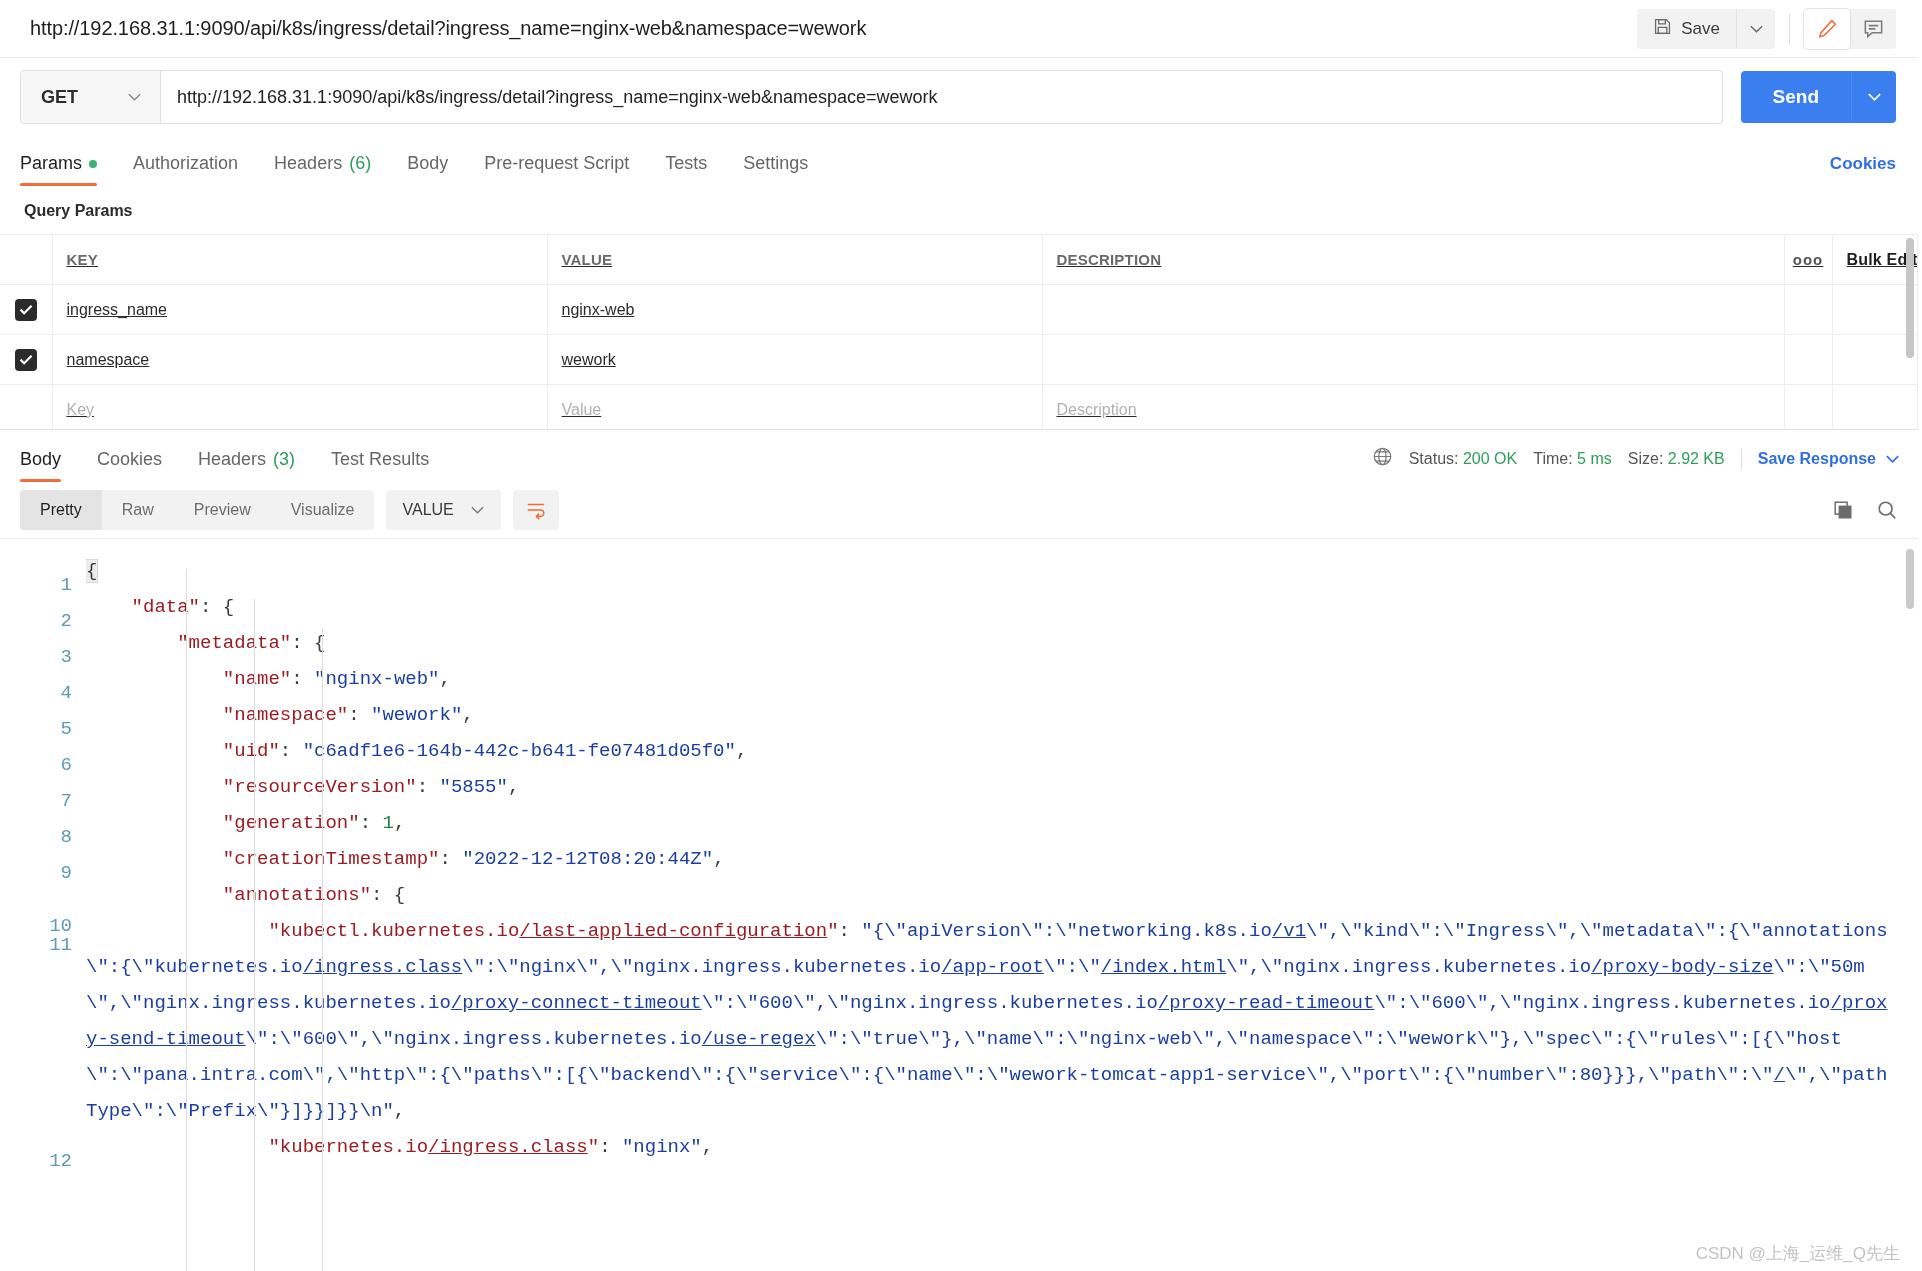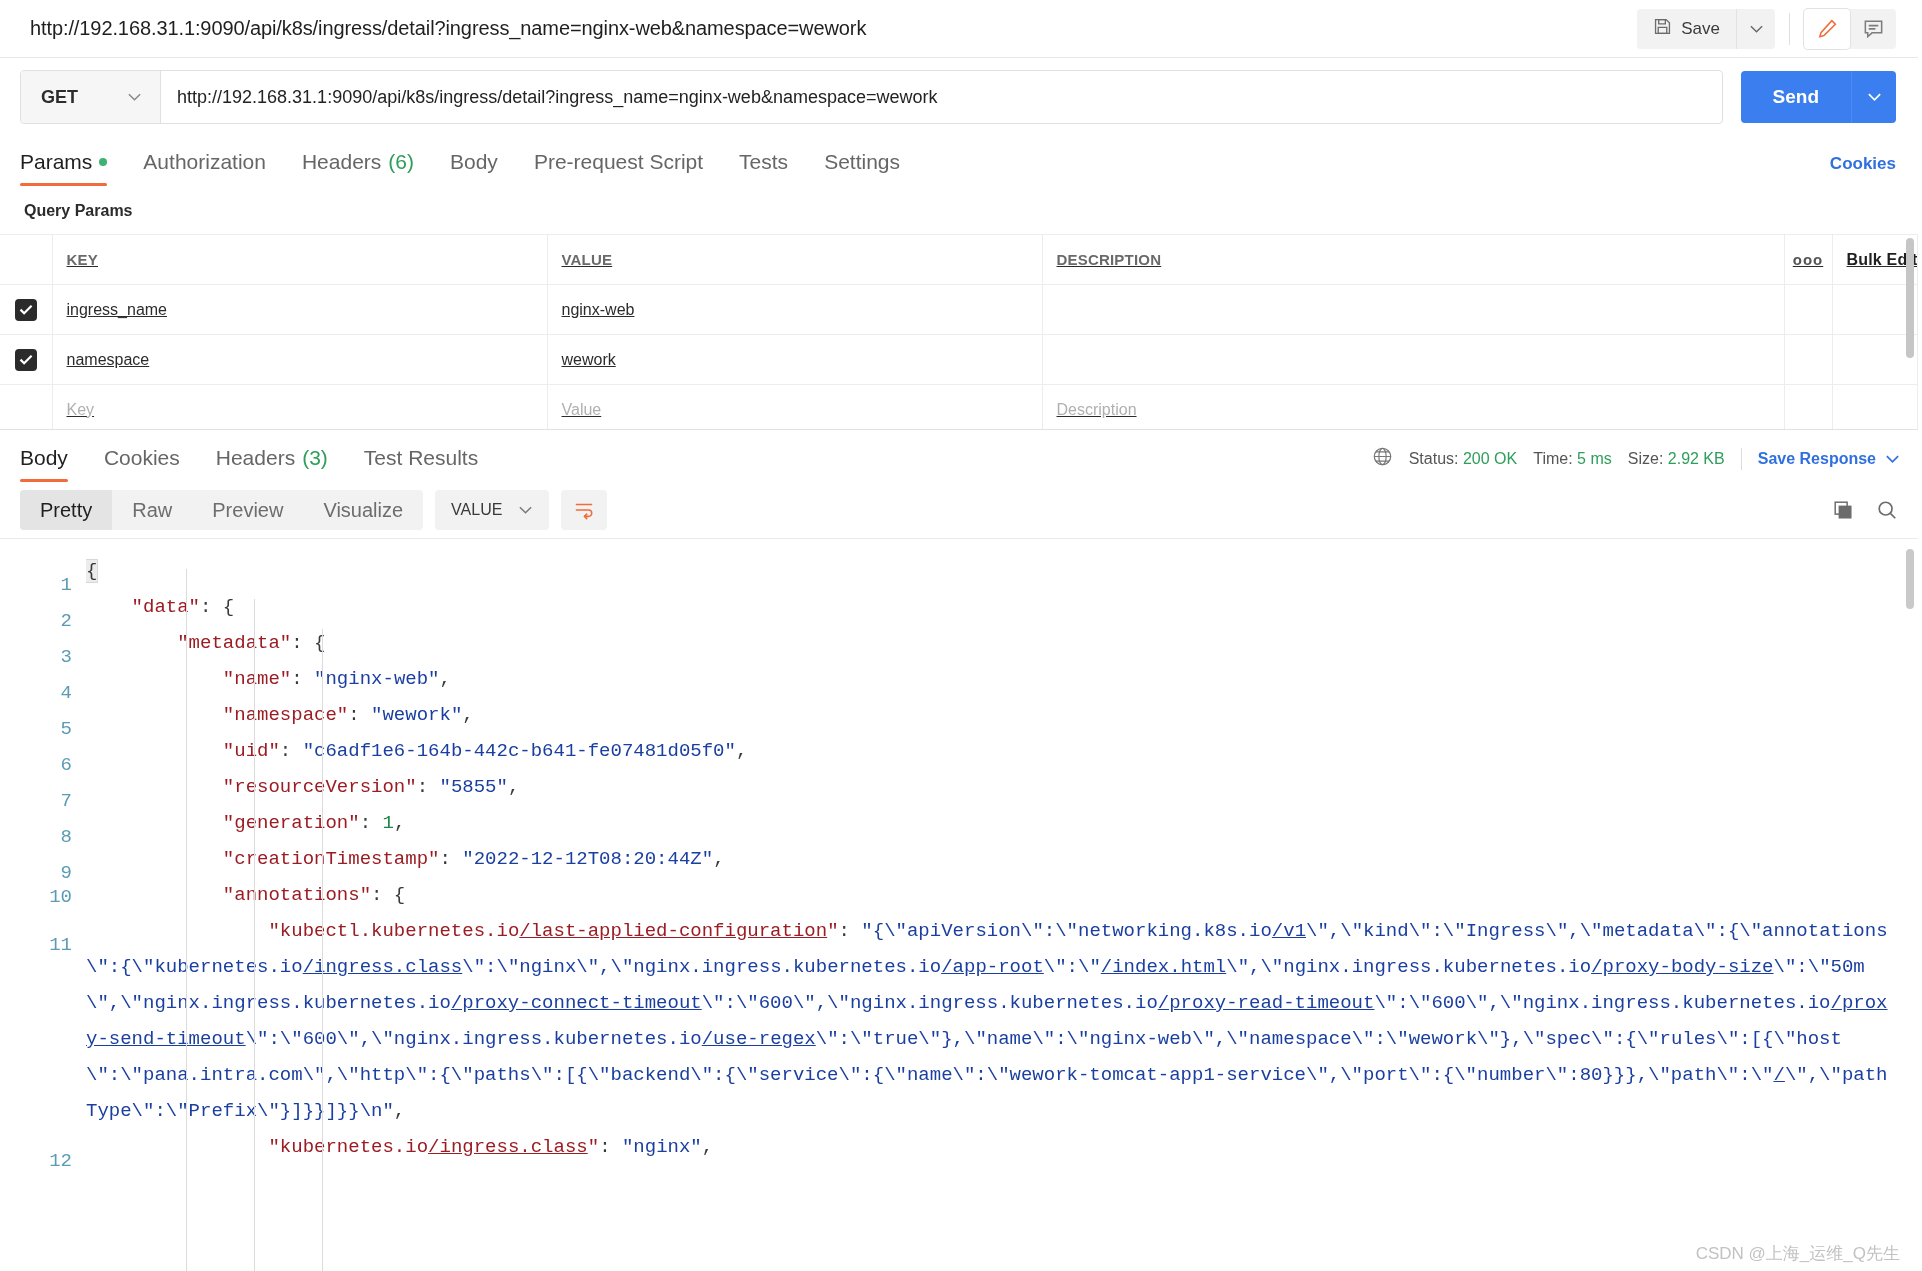--- a/index.html
+++ b/index.html
@@ -185,21 +185,21 @@
   .req-tabs {
     display: flex;
     align-items: flex-end;
     padding: 0 22px 0 20px;
     height: 50px;
     min-height: 50px;
     position: relative;
   }
   .tab {
     position: relative;
-    font-size: 21px;
+    font-size: 18px;
     color: #666;
     padding: 0 0 12px 0;
     margin-right: 36px;
     cursor: pointer;
     white-space: nowrap;
     display: flex;
     align-items: center;
     gap: 7px;
   }
   .tab.active { color: #1f1f1f; }
@@ -367,21 +367,21 @@
     background: #f2f2f2;
     border-radius: 4px;
     height: 40px;
     overflow: hidden;
   }
   .seg-item {
     padding: 0 20px;
     height: 40px;
     display: flex;
     align-items: center;
-    font-size: 20px;
+    font-size: 16px;
     color: #6d6d6d;
     cursor: pointer;
   }
   .seg-item.active {
     background: #e4e4e4;
     color: #1f1f1f;
   }
   .json-sel {
     display: flex;
     align-items: center;
@@ -722,21 +722,21 @@
       <div class="gutter" style="position: relative;">
           <div style="position: absolute; right: 14px; top: 28px;">1</div>
           <div style="position: absolute; right: 14px; top: 64px;">2</div>
           <div style="position: absolute; right: 14px; top: 100px;">3</div>
           <div style="position: absolute; right: 14px; top: 136px;">4</div>
           <div style="position: absolute; right: 14px; top: 172px;">5</div>
           <div style="position: absolute; right: 14px; top: 208px;">6</div>
           <div style="position: absolute; right: 14px; top: 244px;">7</div>
           <div style="position: absolute; right: 14px; top: 280px;">8</div>
           <div style="position: absolute; right: 14px; top: 316px;">9</div>
-          <div style="position: absolute; right: 14px; top: 340px;">10</div>
+          <div style="position: absolute; right: 14px; top: 369px;">10</div>
           <div style="position: absolute; right: 14px; top: 388px;">11</div>
           <div style="position: absolute; right: 14px; top: 604px;">12</div>
         </div>
       <div class="code"><span class="ln"><span class="p"></span><span class="p brace-hl">{</span></span><span class="ln"><span class="p">    </span><span class="k">"data"</span><span class="p">: {</span></span><span class="ln"><span class="p">        </span><span class="k">"metadata"</span><span class="p">: {</span></span><span class="ln"><span class="p">            </span><span class="k">"name"</span><span class="p">: </span><span class="s">"nginx-web"</span><span class="p">,</span></span><span class="ln"><span class="p">            </span><span class="k">"namespace"</span><span class="p">: </span><span class="s">"wework"</span><span class="p">,</span></span><span class="ln"><span class="p">            </span><span class="k">"uid"</span><span class="p">: </span><span class="s">"c6adf1e6-164b-442c-b641-fe07481d05f0"</span><span class="p">,</span></span><span class="ln"><span class="p">            </span><span class="k">"resourceVersion"</span><span class="p">: </span><span class="s">"5855"</span><span class="p">,</span></span><span class="ln"><span class="p">            </span><span class="k">"generation"</span><span class="p">: </span><span class="n">1</span><span class="p">,</span></span><span class="ln"><span class="p">            </span><span class="k">"creationTimestamp"</span><span class="p">: </span><span class="s">"2022-12-12T08:20:44Z"</span><span class="p">,</span></span><span class="ln"><span class="p">            </span><span class="k">"annotations"</span><span class="p">: {</span></span><span class="ln"><span class="p">                </span><span class="k">"kubectl.kubernetes.io</span><span class="k u">/last-applied-configuration</span><span class="k">"</span><span class="p">: </span><span class="s">"{\"apiVersion\":\"networking.k8s.io</span><span class="s u">/v1</span><span class="s">\",\"kind\":\"Ingress\",\"metadata\":{\"annotations\":{\"kubernetes.io</span><span class="s u">/ingress.class</span><span class="s">\":\"nginx\",\"nginx.ingress.kubernetes.io</span><span class="s u">/app-root</span><span class="s">\":\"</span><span class="s u">/index.html</span><span class="s">\",\"nginx.ingress.kubernetes.io</span><span class="s u">/proxy-body-size</span><span class="s">\":\"50m\",\"nginx.ingress.kubernetes.io</span><span class="s u">/proxy-connect-timeout</span><span class="s">\":\"600\",\"nginx.ingress.kubernetes.io</span><span class="s u">/proxy-read-timeout</span><span class="s">\":\"600\",\"nginx.ingress.kubernetes.io</span><span class="s u">/proxy-send-timeout</span><span class="s">\":\"600\",\"nginx.ingress.kubernetes.io</span><span class="s u">/use-regex</span><span class="s">\":\"true\"},\"name\":\"nginx-web\",\"namespace\":\"wework\"},\"spec\":{\"rules\":[{\"host\":\"pana.intra.com\",\"http\":{\"paths\":[{\"backend\":{\"service\":{\"name\":\"wework-tomcat-app1-service\",\"port\":{\"number\":80}}},\"path\":\"</span><span class="s u">/</span><span class="s">\",\"pathType\":\"Prefix\"}]}}]}}\n"</span><span class="p">,</span></span><span class="ln"><span class="p">                </span><span class="k">"kubernetes.io</span><span class="k u">/ingress.class</span><span class="k">"</span><span class="p">: </span><span class="s">"nginx"</span><span class="p">,</span></span><div class="fold-guide" style="left: 100px; top: 30px; bottom: 0px;"></div><div class="fold-guide" style="left: 168px; top: 60px; bottom: 0px;"></div><div class="fold-guide" style="left: 236px; top: 90px; bottom: 0px;"></div></div>
       <div class="code-scroll-thumb" style="top:10px;height:60px;"></div>
     </div>
 
     <div class="watermark">CSDN @上海_运维_Q先生</div>
   </div>
 </div>

